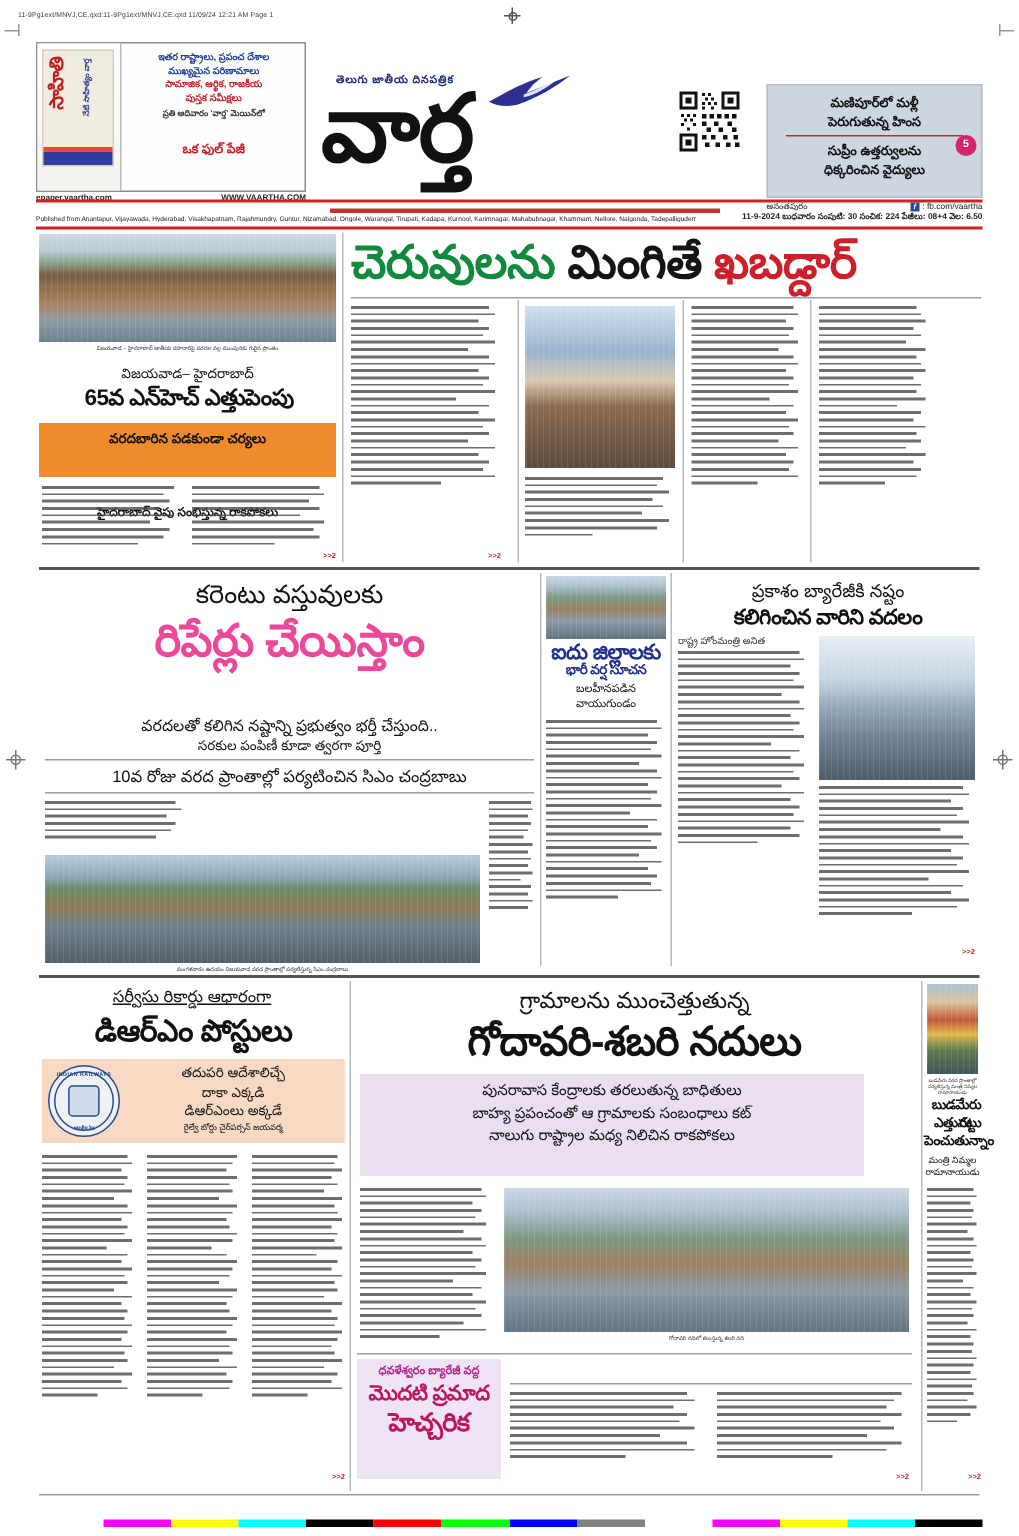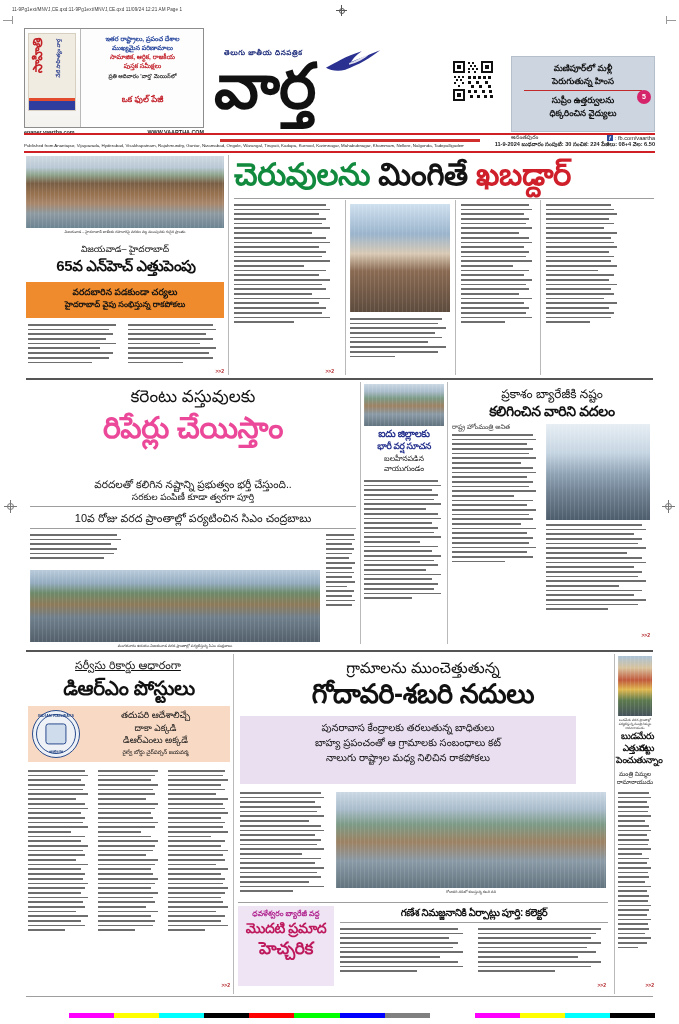--- a/index.html
+++ b/index.html
@@ -352,21 +352,21 @@
   <div class="photo ph-flood" style="left:26px;top:156px;width:198px;height:72px;">
       <div class="ovl"></div>
     </div>
   <div class="caption" style="position:absolute;left:26px;top:230px;width:198px;">విజయవాడ – హైదరాబాద్ జాతీయ రహదారిపై వరదల వల్ల ముంపునకు గురైన ప్రాంతం</div>
 
   <div class="kicker tel" style="position:absolute;left:26px;top:243px;width:198px;font-size:9px;line-height:12px;">విజయవాడ– హైదరాబాద్</div>
   <div class="hl-xl tel" style="position:absolute;left:26px;top:256px;width:200px;font-size:15px;line-height:19px;text-align:center;">65వ ఎన్‌హెచ్ ఎత్తుపెంపు</div>
 
   <div class="band-orange" style="position:absolute;left:26px;top:282px;width:198px;height:36px;padding-top:4px;">
     <div class="tel" style="font-size:9px;line-height:13px;">వరదబారిన పడకుండా చర్యలు</div>
-    <div class="tel" style="font-size:8px;line-height:12px;">హైదరాబాద్ వైపు సంభిస్తున్న రాకపోకలు</div>
+    <div class="tel" style="font-size:8px;line-height:12px;margin-top:37px;">హైదరాబాద్ వైపు సంభిస్తున్న రాకపోకలు</div>
   </div>
 
   <div class="txtlines" style="position:absolute;left:28px;top:324px;width:92px;">
     <div class="tl s96"></div>
       <div class="tl s88"></div>
       <div class="tl s92"></div>
       <div class="tl s85"></div>
     <div class="tl s96"></div>
       <div class="tl s78"></div>
       <div class="tl s92"></div>
@@ -528,21 +528,21 @@
     <div class="tl s92"></div>
       <div class="tl s85"></div>
       <div class="tl s96"></div>
       <div class="tl s88"></div>
   </div>
   <div class="caption" style="position:absolute;left:30px;top:644px;width:290px;">మంగళవారం ఉదయం విజయవాడ వరద ప్రాంతాల్లో పర్యటిస్తున్న సిఎం చంద్రబాబు</div>
 
   <div class="photo ph-village" style="left:364px;top:384px;width:80px;height:42px;">
       <div class="ovl"></div>
     </div>
-  <div class="hl-xl tel hl-blue" style="position:absolute;left:364px;top:428px;width:80px;font-size:10px;line-height:12px;text-align:center;">ఐదు జిల్లాలకు</div>
+  <div class="hl-xl tel hl-blue" style="position:absolute;left:364px;top:428px;width:80px;font-size:14px;line-height:12px;text-align:center;">ఐదు జిల్లాలకు</div>
   <div class="hl-xl tel hl-blue" style="position:absolute;left:364px;top:440px;width:80px;font-size:9px;line-height:12px;text-align:center;">భారీ వర్ష సూచన</div>
   <div class="tel" style="position:absolute;left:364px;top:454px;width:80px;font-size:7.5px;line-height:10px;text-align:center;">బలహీనపడిన</div>
   <div class="tel" style="position:absolute;left:364px;top:464px;width:80px;font-size:7.5px;line-height:10px;text-align:center;">వాయుగుండం</div>
   <div class="txtlines" style="position:absolute;left:364px;top:480px;width:80px;">
     <div class="tl s92"></div>
       <div class="tl s96"></div>
       <div class="tl s85"></div>
       <div class="tl s92"></div>
     <div class="tl s88"></div>
       <div class="tl s96"></div>
@@ -802,21 +802,20 @@
   <div class="caption" style="position:absolute;left:336px;top:890px;width:270px;">గోదావరి నదిలో కలుస్తున్న శబరి నది</div>
 
   <div class="hline" style="left:238px;top:902px;width:370px;"></div>
 
   <div class="band-lav" style="position:absolute;left:238px;top:906px;width:96px;height:80px;">
     <div class="tel" style="font-size:7.5px;line-height:11px;color:#b0238e;text-align:center;padding-top:2px;font-weight:bold;">ధవళేశ్వరం బ్యారేజీ వద్ద</div>
     <div class="hl-xl tel hl-purple" style="font-size:14px;line-height:19px;text-align:center;">మొదటి ప్రమాద</div>
     <div class="hl-xl tel hl-purple" style="font-size:17px;line-height:22px;text-align:center;">హెచ్చరిక</div>
   </div>
 
-  <div class="hl-xl tel" style="position:absolute;left:340px;top:906px;width:268px;font-size:10px;line-height:14px;text-align:center;">గణేశ నిమజ్జనానికి ఏర్పాట్లు పూర్తి: కలెక్టర్</div>
   <div class="hline" style="left:340px;top:922px;width:268px;"></div>
   <div class="txtlines" style="position:absolute;left:340px;top:928px;width:128px;">
     <div class="tl s92"></div>
       <div class="tl s96"></div>
       <div class="tl s85"></div>
       <div class="tl s92"></div>
     <div class="tl s88"></div>
       <div class="tl s96"></div>
       <div class="tl s78"></div>
       <div class="tl s92"></div>

